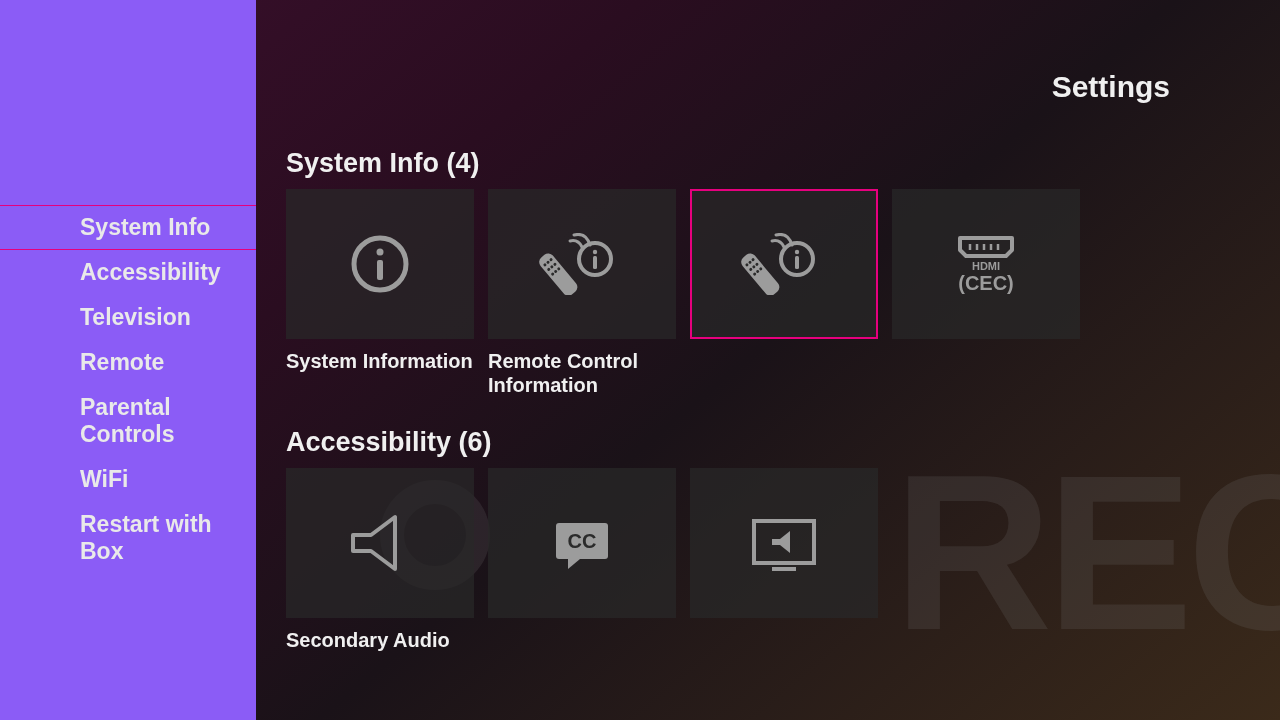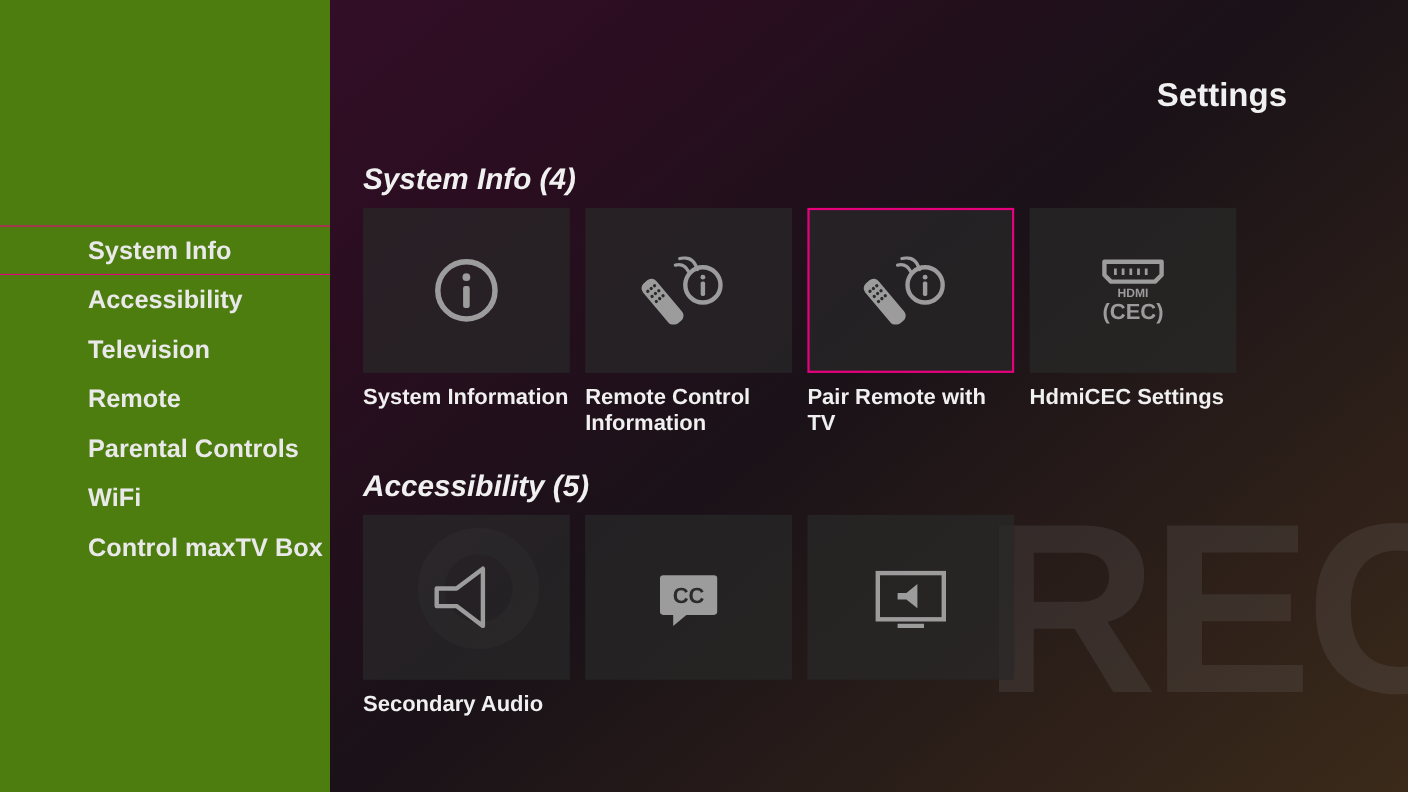--- a/index.html
+++ b/index.html
@@ -25,22 +25,22 @@
     position: absolute;
     left: 380px;
     bottom: 130px;
     width: 110px; height: 110px;
     border: 24px solid rgba(120,120,120,0.18);
     border-radius: 50%;
     pointer-events: none;
   }
   .layout { display: flex; width: 100%; height: 100%; }
   .sidebar {
-    width: 300px;
-    background: #4d7c0f;
+    width: 256px;
+    background: #8b5cf6;
     flex-shrink: 0;
     padding-top: 205px;
   }
   .sidebar-item {
     padding: 8px 0 8px 80px;
     font-size: 23px;
     font-weight: 600;
     color: #e9e9e9;
     cursor: pointer;
     border-top: 1px solid transparent;
@@ -62,21 +62,20 @@
     font-weight: 700;
     color: #f0f0f0;
     margin-bottom: 44px;
   }
   .section-title {
     font-size: 27px;
     font-weight: 700;
     color: #f0f0f0;
     margin-bottom: 10px;
     margin-top: 30px;
-    font-style: italic;
   }
   .tile-row { display: flex; gap: 14px; }
   .tile-wrap { width: 188px; }
   .tile {
     width: 188px;
     height: 150px;
     background: rgba(40,40,40,0.72);
     display: flex;
     align-items: center;
     justify-content: center;
@@ -103,21 +102,21 @@
 <div class="watermark">REC</div>
 
 <div class="layout">
   <nav class="sidebar" id="sidebar">
       <div class="sidebar-item selected"><span>System Info</span></div>
       <div class="sidebar-item"><span>Accessibility</span></div>
       <div class="sidebar-item"><span>Television</span></div>
       <div class="sidebar-item"><span>Remote</span></div>
       <div class="sidebar-item"><span>Parental Controls</span></div>
       <div class="sidebar-item"><span>WiFi</span></div>
-      <div class="sidebar-item"><span>Control maxTV Box</span></div>
+      <div class="sidebar-item"><span>Restart with Box</span></div>
     </nav>
 
   <main class="main">
     <h1 class="page-title">Settings</h1>
     <div id="sections">
         <h2 class="section-title">System Info (4)</h2>
         <div class="tile-row">
           <div class="tile-wrap">
             <div class="tile">
               <svg width="60" height="60">
@@ -133,32 +132,30 @@
               </svg>
             </div>
             <div class="tile-label">Remote Control Information</div>
           </div>
           <div class="tile-wrap">
             <div class="tile selected">
               <svg width="100" height="62">
                 <use href="#ico-remote-info"></use>
               </svg>
             </div>
-            <div class="tile-label">Pair Remote with TV</div>
           </div>
           <div class="tile-wrap">
             <div class="tile">
               <svg width="72" height="64">
                 <use href="#ico-hdmi-cec"></use>
               </svg>
             </div>
-            <div class="tile-label">HdmiCEC Settings</div>
           </div>
         </div>
-        <h2 class="section-title">Accessibility (5)</h2>
+        <h2 class="section-title">Accessibility (6)</h2>
         <div class="tile-row">
           <div class="tile-wrap">
             <div class="tile">
               <svg width="70" height="64">
                 <use href="#ico-speaker-outline"></use>
               </svg>
             </div>
             <div class="tile-label">Secondary Audio</div>
           </div>
           <div class="tile-wrap">

